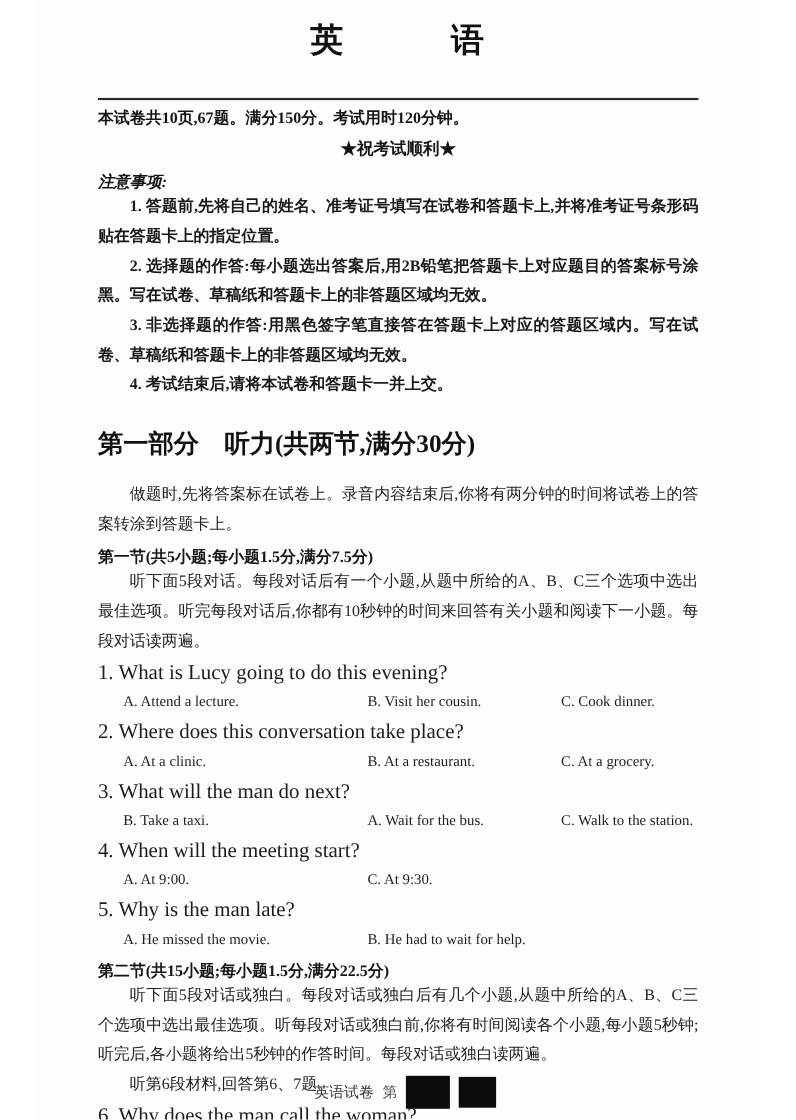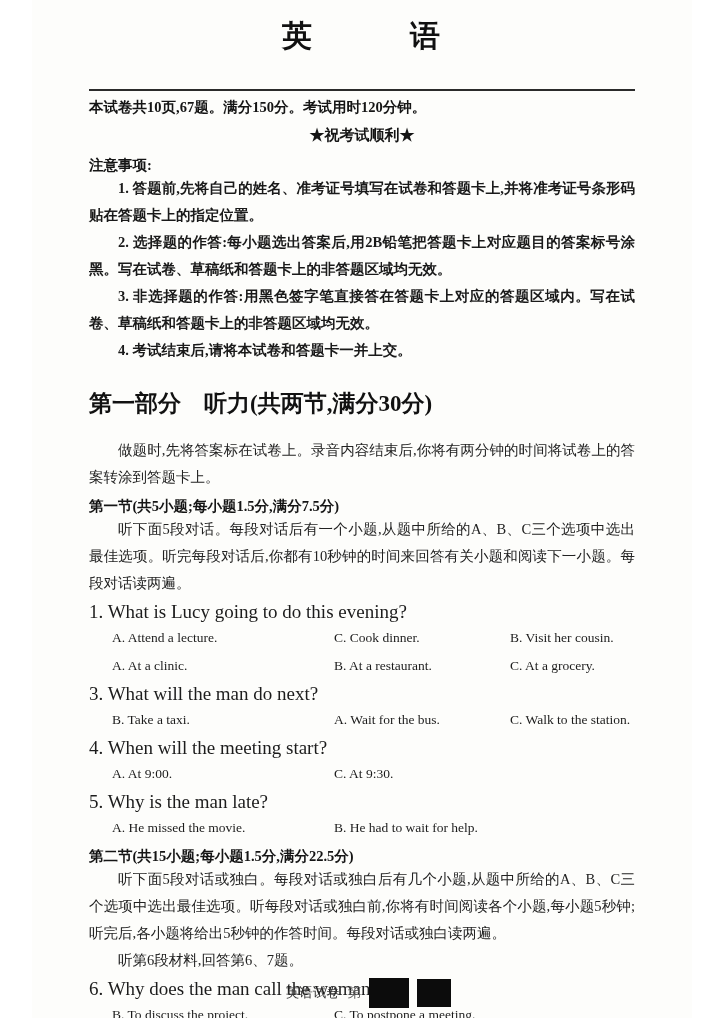--- a/index.html
+++ b/index.html
@@ -38,20 +38,21 @@
     font-size:15px;
     font-weight:bold;
     margin-top:9px;
     color:#151515;
   }
   .notice-heading {
     font-size:14.5px;
     font-weight:bold;
     margin-top:11px;
     color:#151515;
+    font-style:italic;
   }
   .cn-par {
     font-size:14.5px;
     line-height:27px;
     text-indent:2em;
     color:#222;
     text-align:justify;
   }
   .notice-item { font-weight:bold; color:#1a1a1a; }
   .part-heading {
@@ -124,26 +125,27 @@
   <div class="cn-par intro">做题时,先将答案标在试卷上。录音内容结束后,你将有两分钟的时间将试卷上的答案转涂到答题卡上。</div>
 
   <div class="section-heading">第一节(共5小题;每小题1.5分,满分7.5分)</div>
 
   <div class="cn-par">听下面5段对话。每段对话后有一个小题,从题中所给的A、B、C三个选项中选出最佳选项。听完每段对话后,你都有10秒钟的时间来回答有关小题和阅读下一小题。每段对话读两遍。</div>
 
   <div class="question">
     <div class="q-stem">1.  What is Lucy going to do this evening?</div>
     <div class="q-opts">
       <span>A.  Attend a lecture.</span>
+      <span>B.  Visit her cousin.</span>
       <span>C.  Cook dinner.</span>
-      <span>B.  Visit her cousin.</span>
     </div>
   </div>
 
   <div class="question">
+    <div class="q-stem">2.  Where does this conversation take place?</div>
     <div class="q-opts">
       <span>A.  At a clinic.</span>
       <span>B.  At a restaurant.</span>
       <span>C.  At a grocery.</span>
     </div>
   </div>
 
   <div class="question">
     <div class="q-stem">3.  What will the man do next?</div>
     <div class="q-opts">

